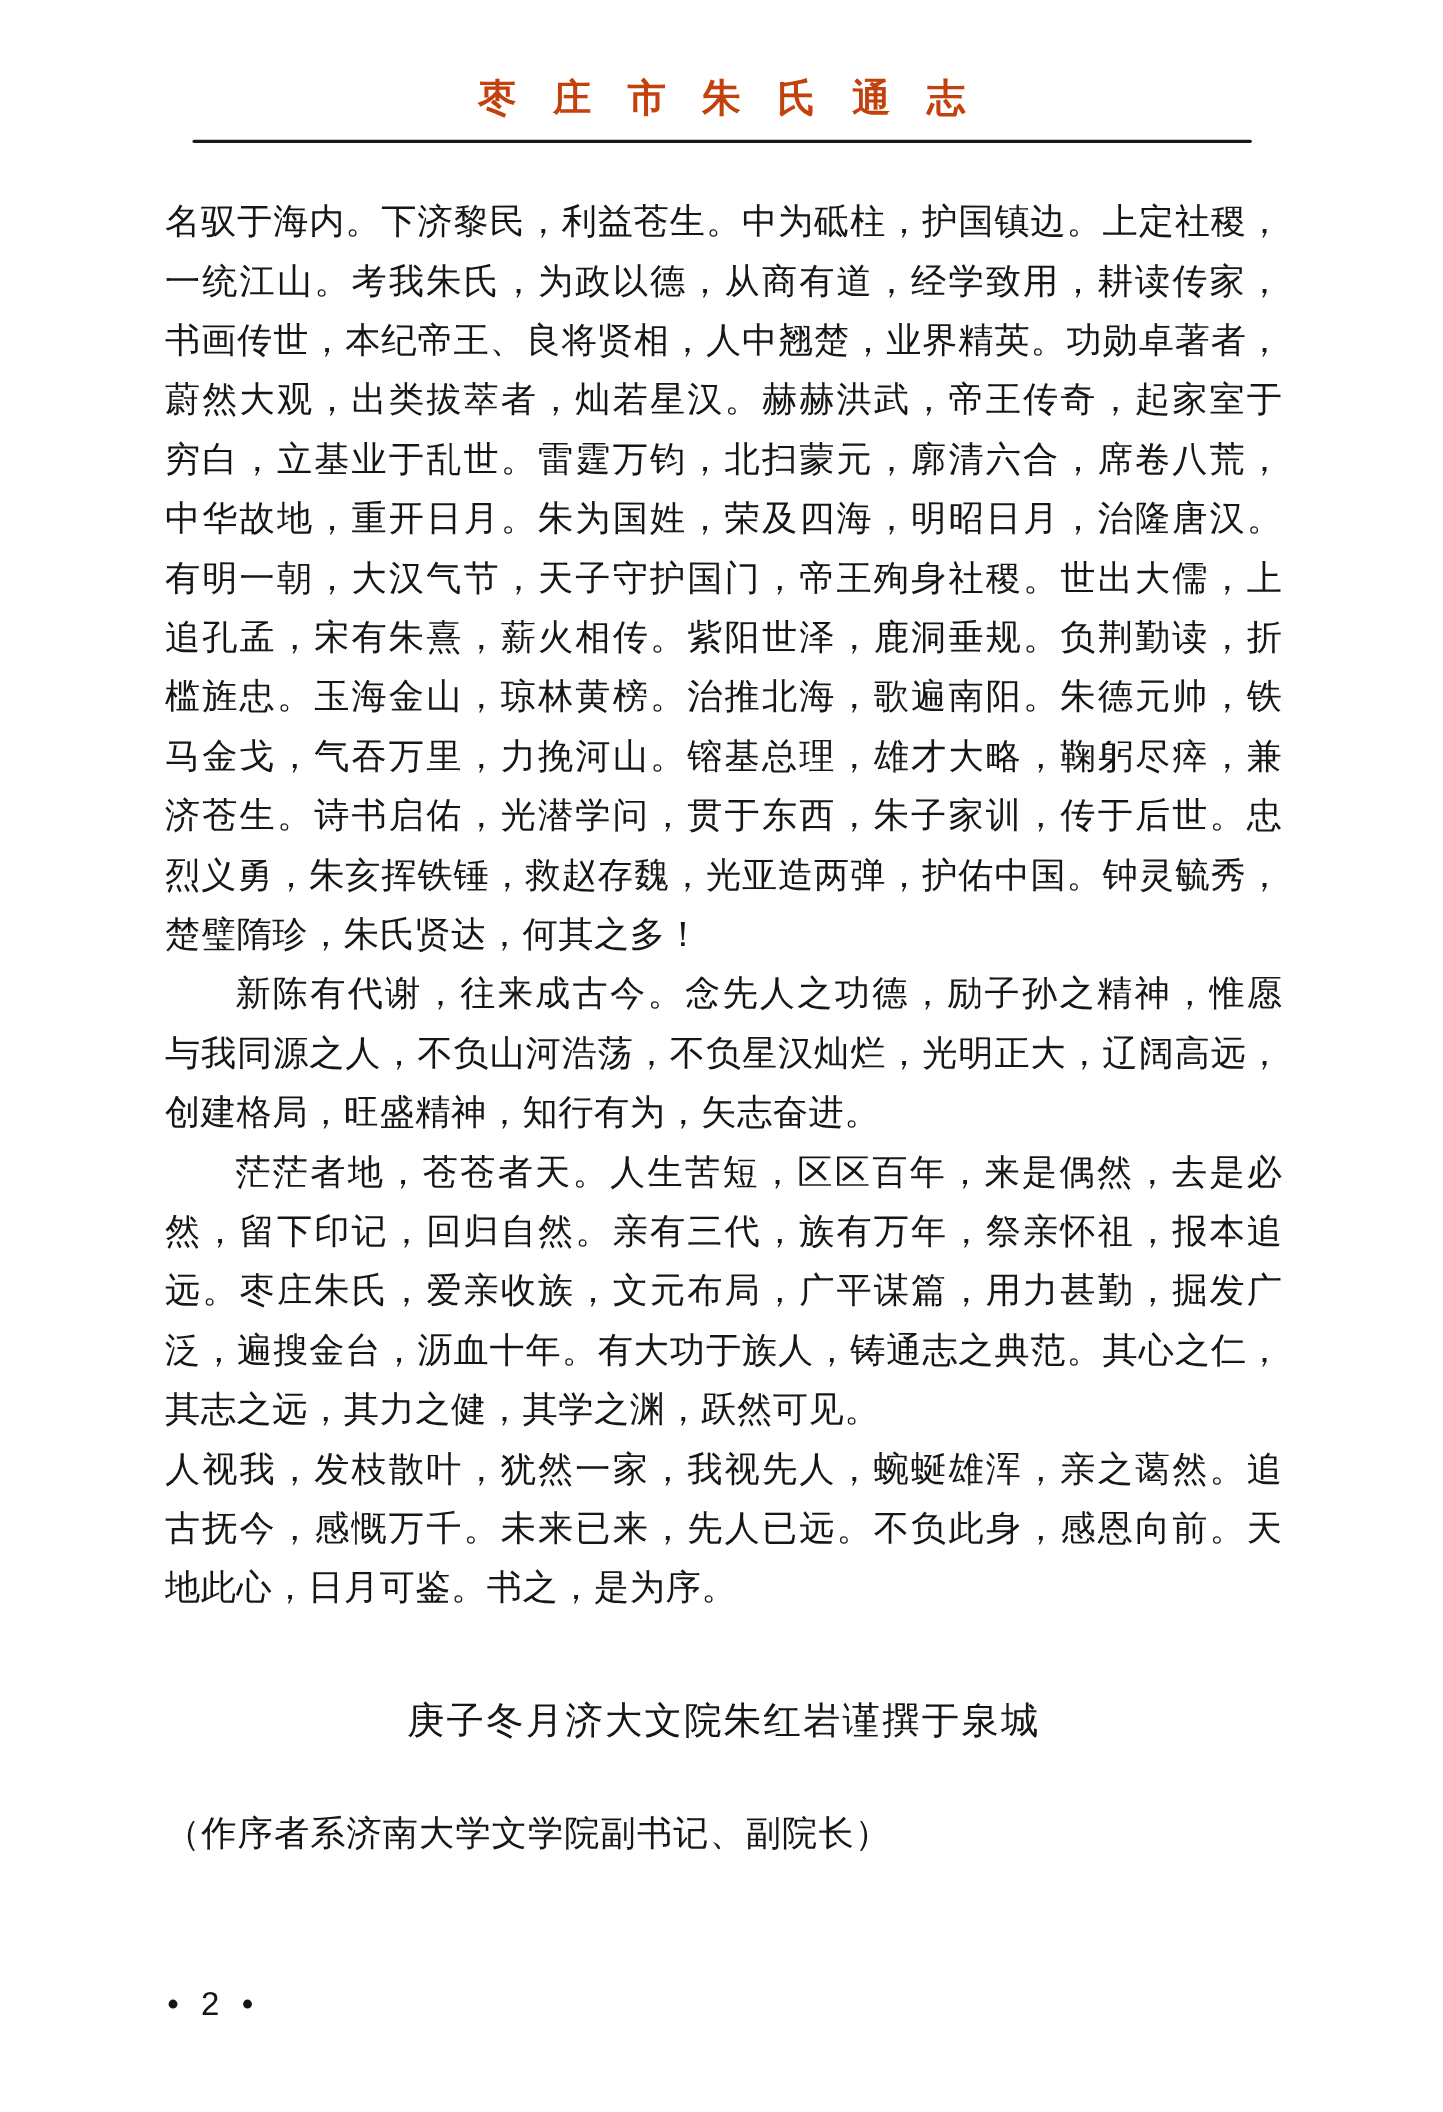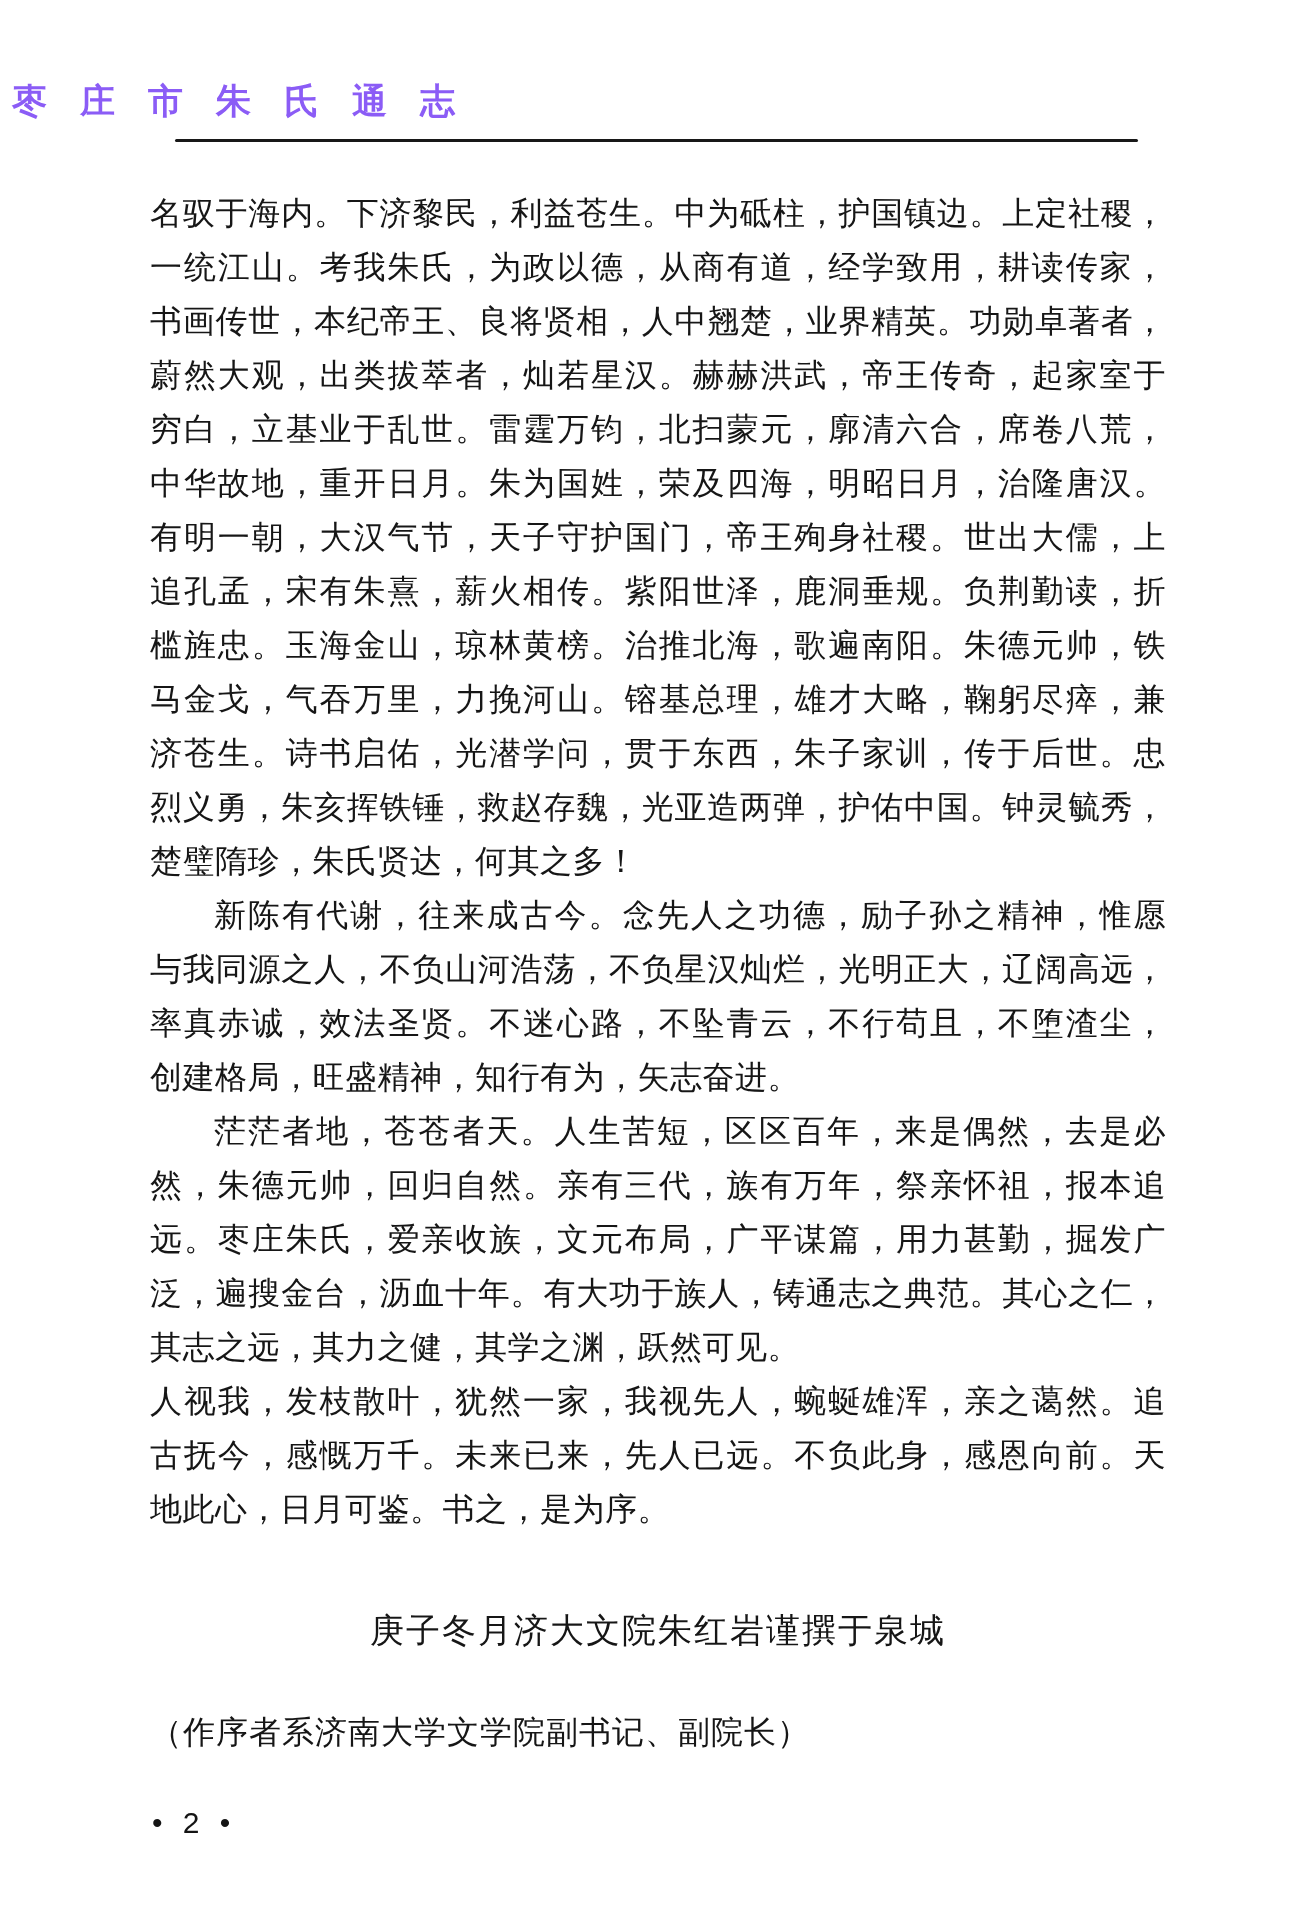--- a/index.html
+++ b/index.html
@@ -12,27 +12,27 @@
     height: 1920px;
     margin: 0 auto;
     background: #ffffff;
     color: #161616;
     font-family: "Liberation Serif", "DejaVu Serif", serif;
     overflow: hidden;
   }
 
   
   .title {
-    margin: 12px;
+    margin: 0;
     padding-top: 66px;
-    text-align: left;
+    text-align: center;
     font-family: "Liberation Sans", "DejaVu Sans", sans-serif;
     font-weight: 700;
     font-size: 35px;
-    color: #8b5cf6;
+    color: #c2410c;
   }
   .title span {
     letter-spacing: 33px;
     margin-right: -33px;
   }
   .rule {
     width: 963px;
     height: 3px;
     background: #181818;
     margin: 14px auto 0 auto;
@@ -102,24 +102,23 @@
         <div class="body-line">中华故地，重开日月。朱为国姓，荣及四海，明昭日月，治隆唐汉。</div>
         <div class="body-line">有明一朝，大汉气节，天子守护国门，帝王殉身社稷。世出大儒，上</div>
         <div class="body-line">追孔孟，宋有朱熹，薪火相传。紫阳世泽，鹿洞垂规。负荆勤读，折</div>
         <div class="body-line">槛旌忠。玉海金山，琼林黄榜。治推北海，歌遍南阳。朱德元帅，铁</div>
         <div class="body-line">马金戈，气吞万里，力挽河山。镕基总理，雄才大略，鞠躬尽瘁，兼</div>
         <div class="body-line">济苍生。诗书启佑，光潜学问，贯于东西，朱子家训，传于后世。忠</div>
         <div class="body-line">烈义勇，朱亥挥铁锤，救赵存魏，光亚造两弹，护佑中国。钟灵毓秀，</div>
         <div class="body-line para-end">楚璧隋珍，朱氏贤达，何其之多！</div>
         <div class="body-line indent-first">新陈有代谢，往来成古今。念先人之功德，励子孙之精神，惟愿</div>
         <div class="body-line">与我同源之人，不负山河浩荡，不负星汉灿烂，光明正大，辽阔高远，</div>
-        <div class="body-line">率真赤诚，效法圣贤。不迷心路，不坠青云，不行苟且，不堕渣尘，</div>
         <div class="body-line para-end">创建格局，旺盛精神，知行有为，矢志奋进。</div>
         <div class="body-line indent-first">茫茫者地，苍苍者天。人生苦短，区区百年，来是偶然，去是必</div>
-        <div class="body-line">然，朱德元帅，回归自然。亲有三代，族有万年，祭亲怀祖，报本追</div>
+        <div class="body-line">然，留下印记，回归自然。亲有三代，族有万年，祭亲怀祖，报本追</div>
         <div class="body-line">远。枣庄朱氏，爱亲收族，文元布局，广平谋篇，用力甚勤，掘发广</div>
         <div class="body-line">泛，遍搜金台，沥血十年。有大功于族人，铸通志之典范。其心之仁，</div>
         <div class="body-line para-end">其志之远，其力之健，其学之渊，跃然可见。</div>
         <div class="body-line">人视我，发枝散叶，犹然一家，我视先人，蜿蜒雄浑，亲之蔼然。追</div>
         <div class="body-line">古抚今，感慨万千。未来已来，先人已远。不负此身，感恩向前。天</div>
         <div class="body-line para-end">地此心，日月可鉴。书之，是为序。</div>
       </div>
 
     <div class="signature">庚子冬月济大文院朱红岩谨撰于泉城</div>
 

